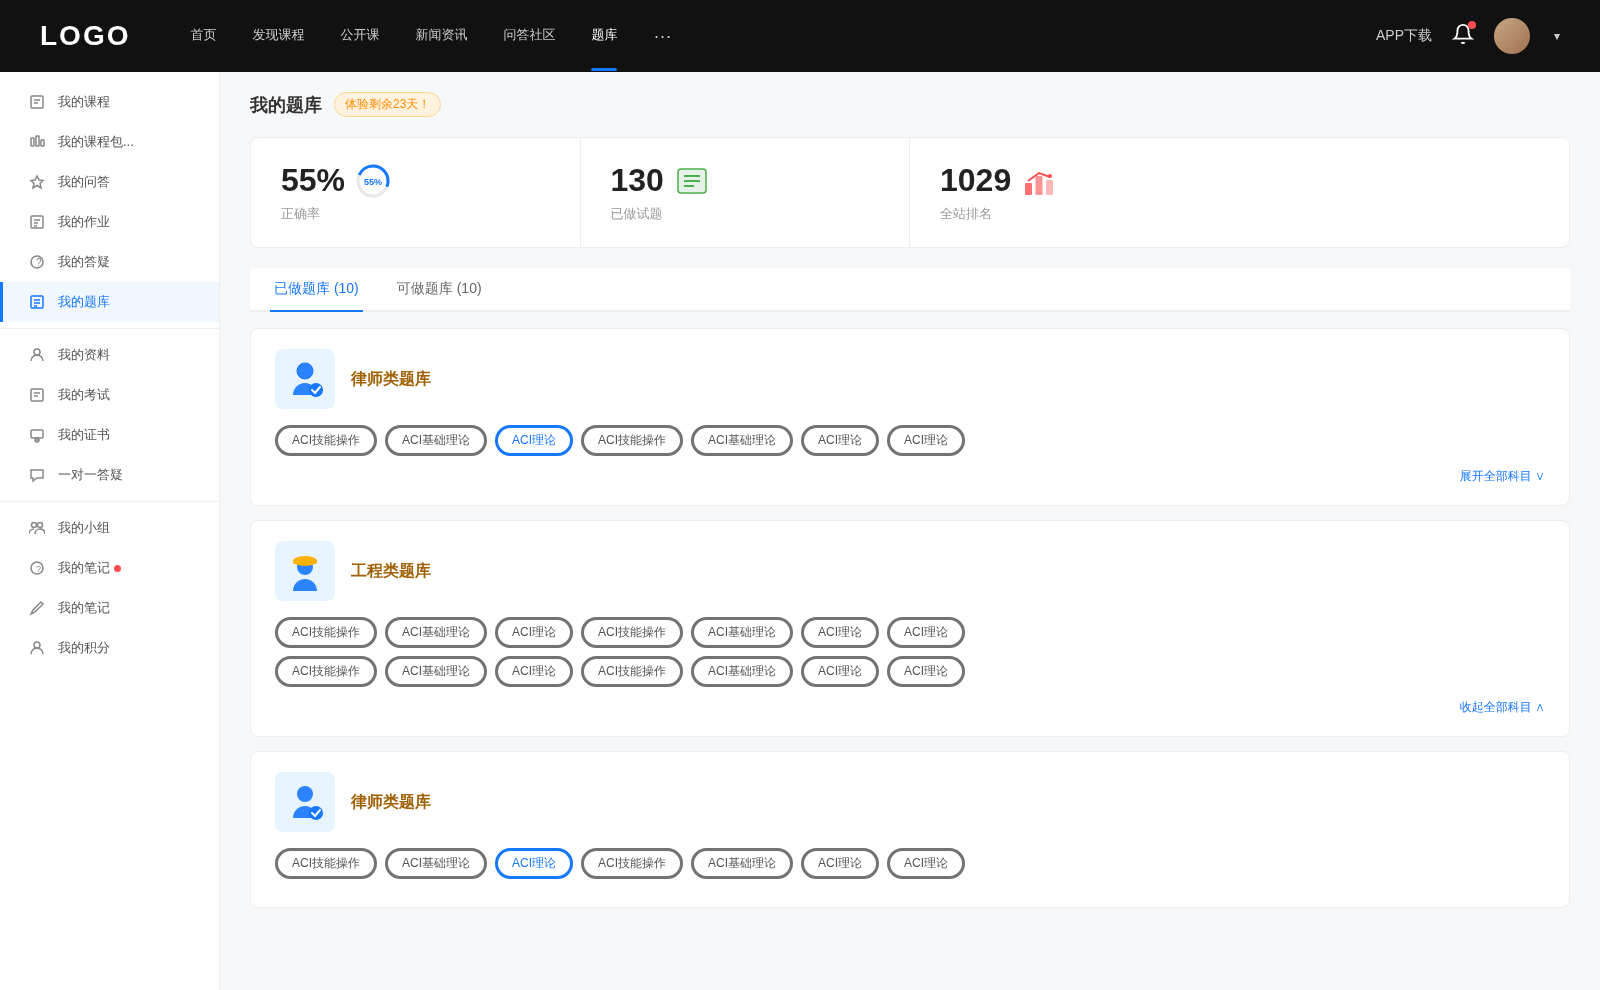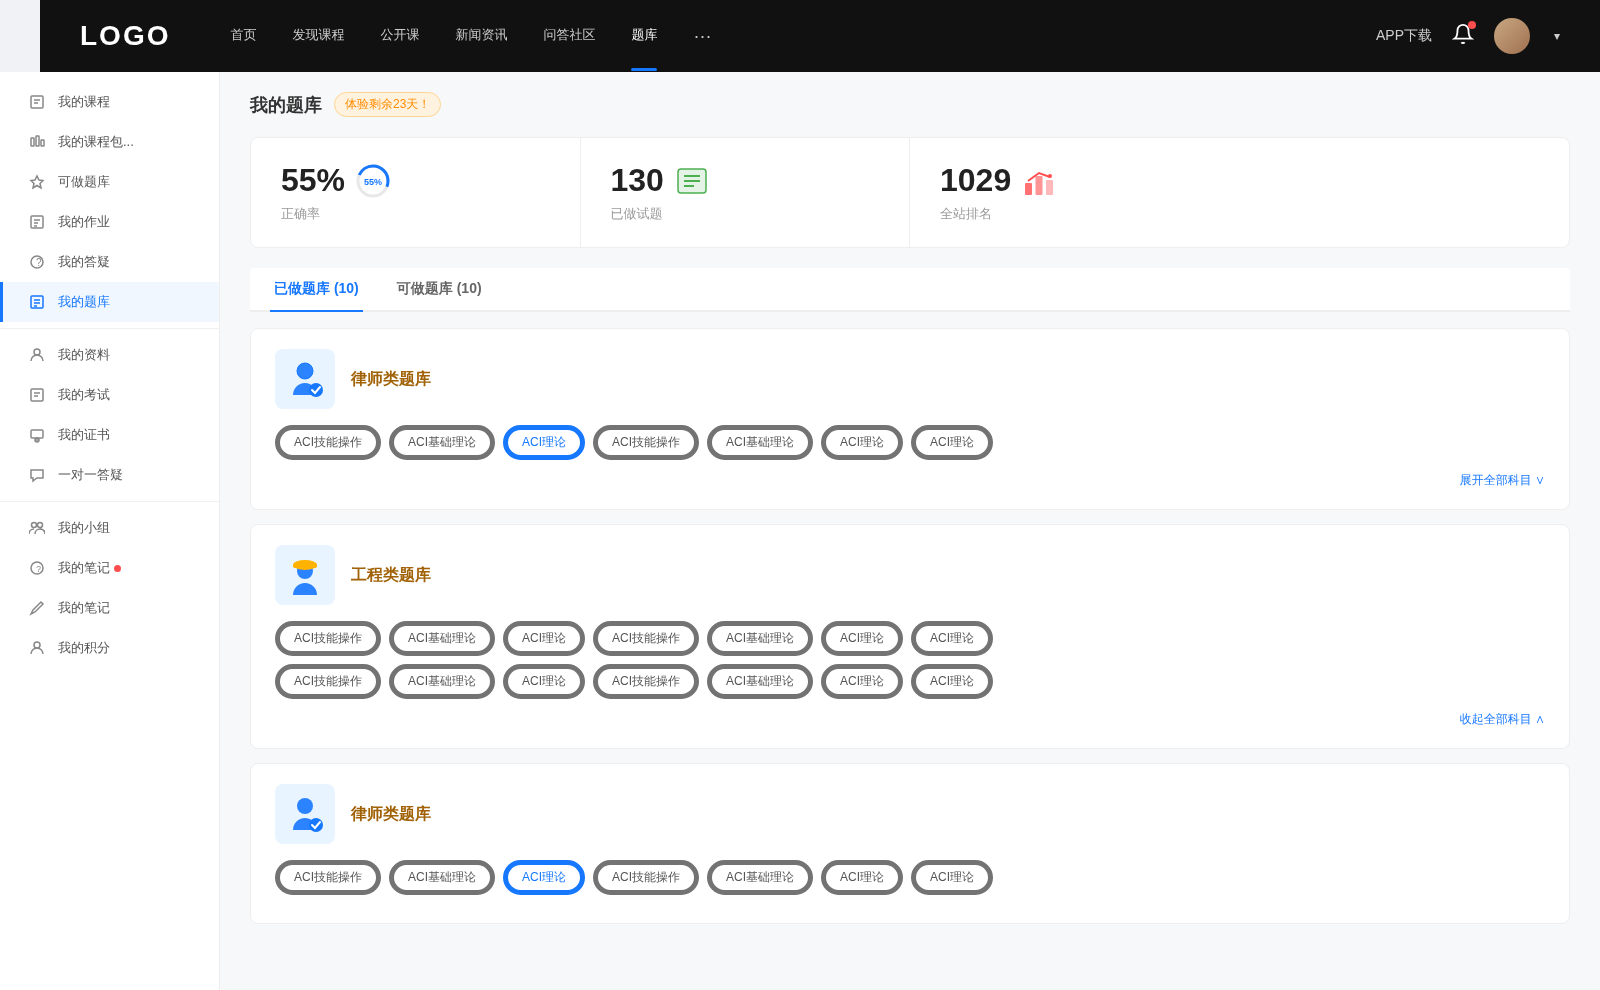--- a/index.html
+++ b/index.html
@@ -6,21 +6,20 @@
     body { font-family: -apple-system, BlinkMacSystemFont, 'PingFang SC', 'Microsoft YaHei', sans-serif; background: #f0f2f5; min-height: 990px; }
 
     
     .navbar {
       background: #111;
       height: 72px;
       display: flex;
       align-items: center;
       padding: 0 40px;
       position: relative;
-      margin-left: 40px;
     }
     .navbar-logo {
       color: #fff;
       font-size: 28px;
       font-weight: bold;
       margin-right: 60px;
       letter-spacing: 2px;
     }
     .nav-links {
       display: flex;
@@ -258,21 +257,20 @@
       border-radius: 4px 4px 0 0;
     }
     .tab-item {
       padding: 12px 4px;
       font-size: 14px;
       color: #666;
       cursor: pointer;
       position: relative;
       border-bottom: 2px solid transparent;
       margin-bottom: -2px;
-      font-weight: bold;
     }
     .tab-item.active {
       color: #1677ff;
       border-bottom: 2px solid #1677ff;
     }
 
     
     .bank-card {
       background: #fff;
       border-radius: 8px;
@@ -304,21 +302,21 @@
     .tags-row {
       display: flex;
       flex-wrap: wrap;
       gap: 8px;
       margin-bottom: 8px;
     }
     .tag {
       padding: 4px 14px;
       border-radius: 20px;
       font-size: 12px;
-      border: 5px solid #737373;
+      border: 3px solid #737373;
       color: #555;
       cursor: pointer;
       background: #fff;
     }
     .tag.active-tag {
       border-color: #1677ff;
       color: #1677ff;
       background: #fff;
     }
     .expand-btn {
@@ -390,21 +388,21 @@
             </svg>
         </span>
         <span>我的课程包...</span>
       </div>
       <div class="menu-item">
         <span class="menu-icon">
           <svg width="16" height="16" viewBox="0 0 16 16" fill="none" stroke="#888" stroke-width="1.5">
               <polygon points="8,2 10,6 14,6.5 11,9.5 12,14 8,11.5 4,14 5,9.5 2,6.5 6,6"></polygon>
             </svg>
         </span>
-        <span>可做题库</span>
+        <span>我的问答</span>
       </div>
       <div class="menu-item">
         <span class="menu-icon">
           <svg width="16" height="16" viewBox="0 0 16 16" fill="none" stroke="#888" stroke-width="1.5">
               <rect x="2" y="2" width="12" height="12" rx="1"></rect>
               <line x1="5" y1="6" x2="11" y2="6"></line>
               <line x1="5" y1="9" x2="9" y2="9"></line>
               <line x1="5" y1="12" x2="8" y2="12"></line>
             </svg>
         </span>

